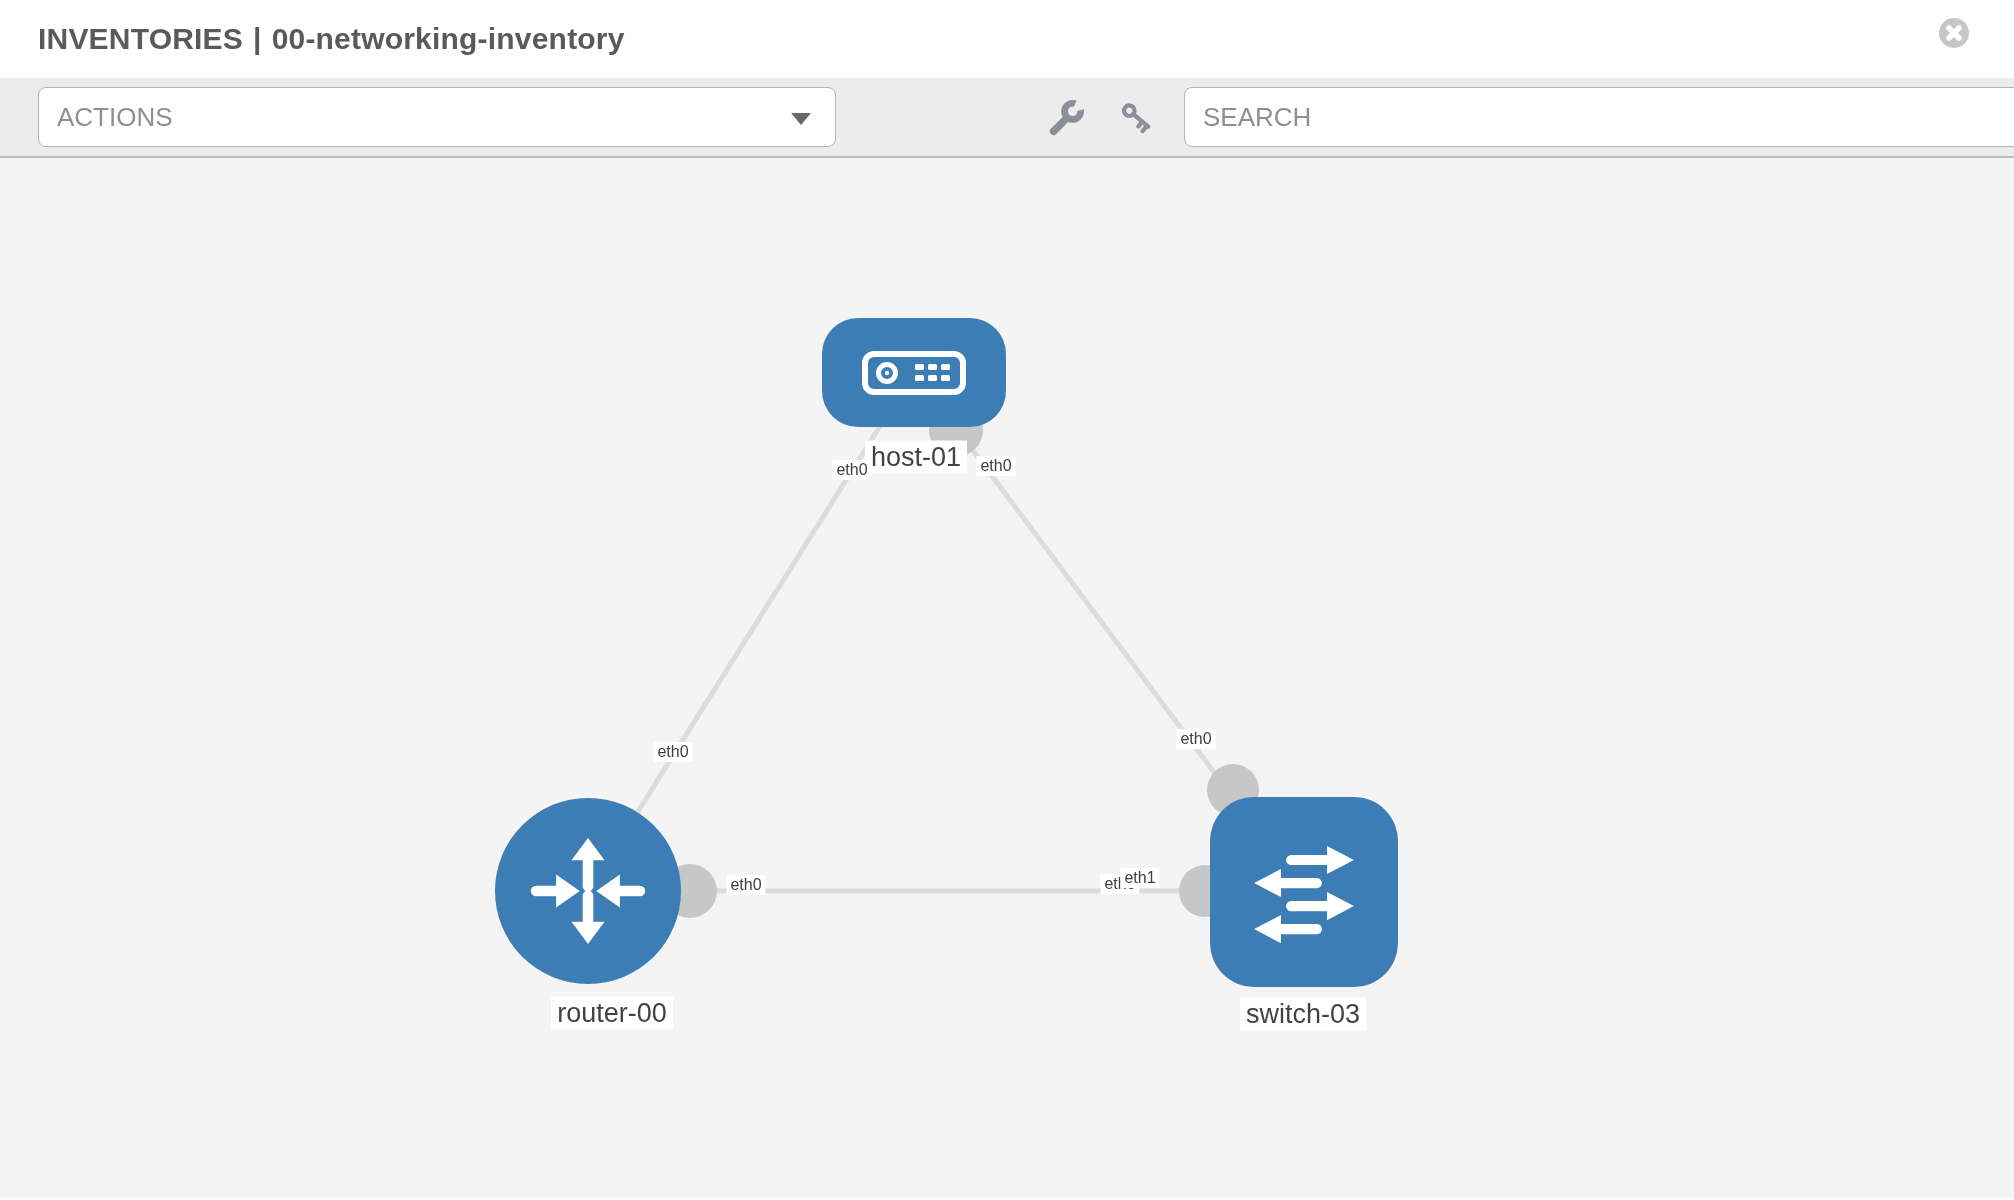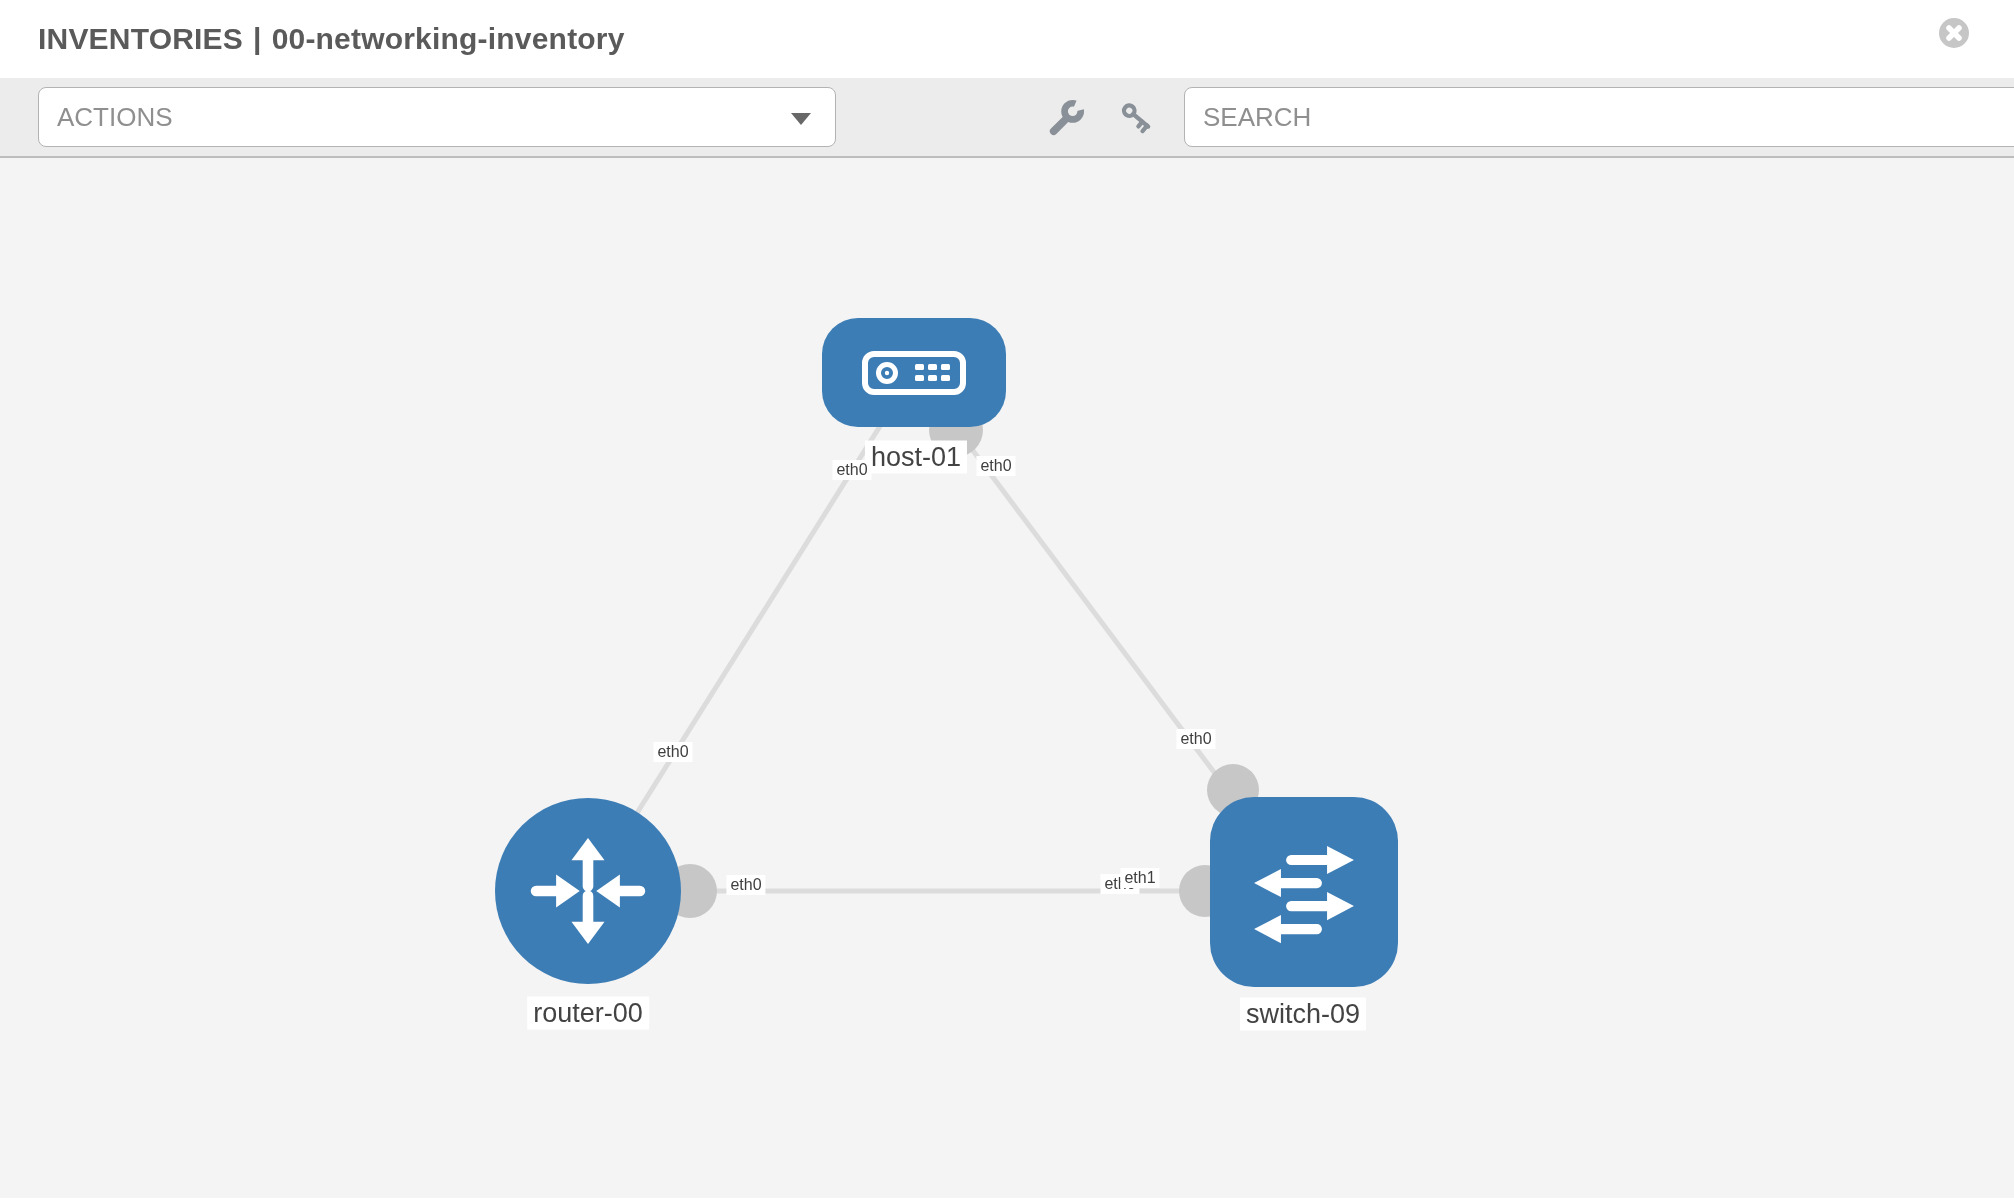--- a/index.html
+++ b/index.html
@@ -147,22 +147,22 @@
         <polygon points="11,43 32,32 32,54" stroke="none"></polygon>
         <path d="M40 61 L70 61"></path>
         <polygon points="89,61 68,50 68,72" stroke="none"></polygon>
         <path d="M60 79 L30 79"></path>
         <polygon points="11,79 32,68 32,90" stroke="none"></polygon>
       </g>
     </svg>
   </div>
 
   <span class="chip node-label" style="left:916px; top:299px;">host-01</span>
-  <span class="chip node-label" style="left:588px; top:855px;">router-00</span>
-  <span class="chip node-label" style="left:1303px; top:856px;">switch-09</span>
+  <span class="chip node-label" style="left:612px; top:855px;">router-00</span>
+  <span class="chip node-label" style="left:1303px; top:856px;">switch-03</span>
 
   <span class="chip if-label" style="left:852px; top:312px;">eth0</span>
   <span class="chip if-label" style="left:996px; top:308px;">eth0</span>
   <span class="chip if-label" style="left:673px; top:594px;">eth0</span>
   <span class="chip if-label" style="left:1196px; top:581px;">eth0</span>
   <span class="chip if-label" style="left:746px; top:727px;">eth0</span>
   <span class="chip if-label" style="left:1120px; top:726px;">eth0</span>
   <span class="chip if-label" style="left:1140px; top:720px;">eth1</span>
 
 </div>

